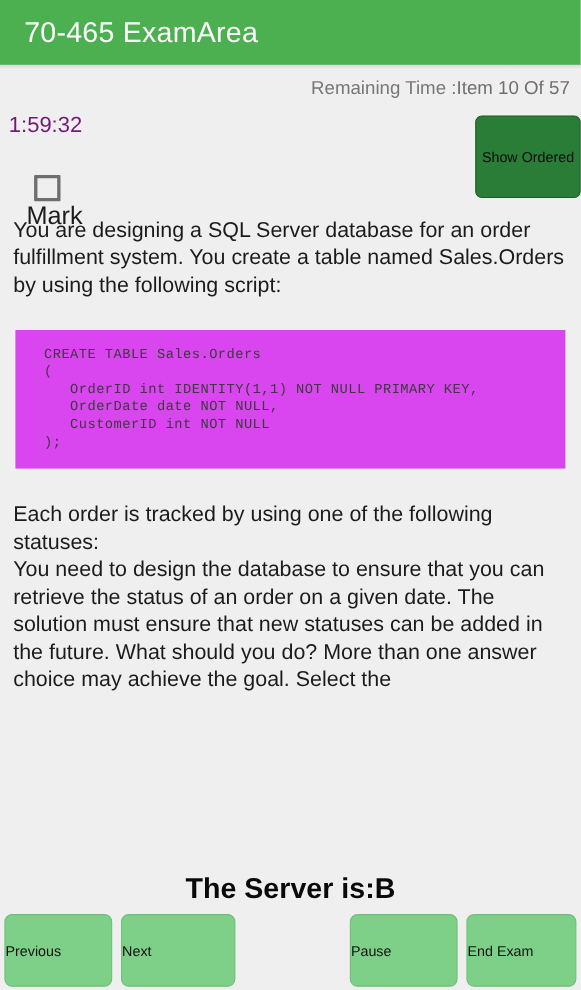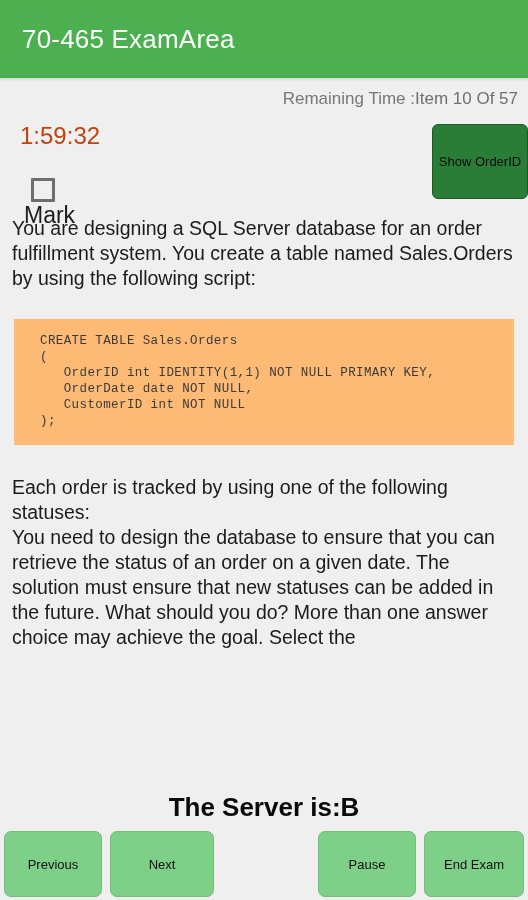--- a/index.html
+++ b/index.html
@@ -12,21 +12,21 @@
   #app {
     position: relative;
     width: 528px; height: 900px;
     background: #efefef;
     display: flex;
     flex-direction: column;
   }
 
   
   .titlebar {
-    height: 78px;
+    height: 59px;
     background: #4caf50;
     display: flex;
     align-items: center;
     padding-left: 22px;
     flex: 0 0 auto;
   }
   .titlebar-title {
     color: #ffffff;
     font-size: 26px;
     font-weight: 400;
@@ -57,23 +57,23 @@
   }
 
   
   .midblock {
     position: relative;
     height: 100px;
     flex: 0 0 auto;
   }
   .timer {
     position: absolute;
-    left: 20px; top: 6px;
-    font-size: 24px;
-    color: #c2410c;
+    left: 8px; top: 6px;
+    font-size: 20px;
+    color: #701a75;
   }
   .markrow {
     position: absolute;
     left: 10px; top: 62px;
     display: flex;
     align-items: center;
     flex-direction: column;
   }
   .checkbox {
     width: 24px; height: 24px;
@@ -108,21 +108,21 @@
     overflow: hidden;
     padding: 0 12px;
   }
   .qtext {
     font-size: 19.5px;
     line-height: 25px;
     color: #1b1b1b;
   }
   .code-shot {
     margin: 28px 2px 30px 2px;
-    background: #fdba74;
+    background: #d946ef;
     padding: 14px 0 16px 0;
     min-height: 106px;
   }
   .code-shot pre {
     font-family: "Liberation Mono", "DejaVu Sans Mono", monospace;
     font-size: 12.5px;
     line-height: 16px;
     color: #3b3b3b;
     padding-left: 26px;
     white-space: pre;
@@ -159,21 +159,20 @@
     position: absolute;
     top: 3px;
     height: 66px;
     background: #7ed088;
     border: 1px solid #6fbf79;
     border-radius: 7px;
     color: #101010;
     font-size: 13px;
     display: flex;
     align-items: center;
-    justify-content: center;
     cursor: pointer;
   }
   .btn-prev { left: 4px;  width: 98px; }
   .btn-next { left: 110px; width: 104px; }
   .btn-pause { left: 318px; width: 98px; }
   .btn-end  { left: 424px; width: 100px; }
 </style>
 </head>
 <body>
 
@@ -191,21 +190,21 @@
 
   <div class="midblock">
     <span class="timer">1:59:32</span>
 
     <div class="markrow">
       <span class="checkbox"></span>
       <span class="mark-label">Mark</span>
     </div>
 
     <div class="show-answer">
-      <span>Show OrderID</span>
+      <span>Show Ordered</span>
     </div>
   </div>
 
   <div class="question-area">
     <div class="qtext">You are designing a SQL Server database for an order fulfillment system. You create a table named Sales.Orders by using the following script:</div>
 
     <div class="code-shot">
       <pre>CREATE TABLE Sales.Orders
 (
    OrderID int IDENTITY(1,1) NOT NULL PRIMARY KEY,

